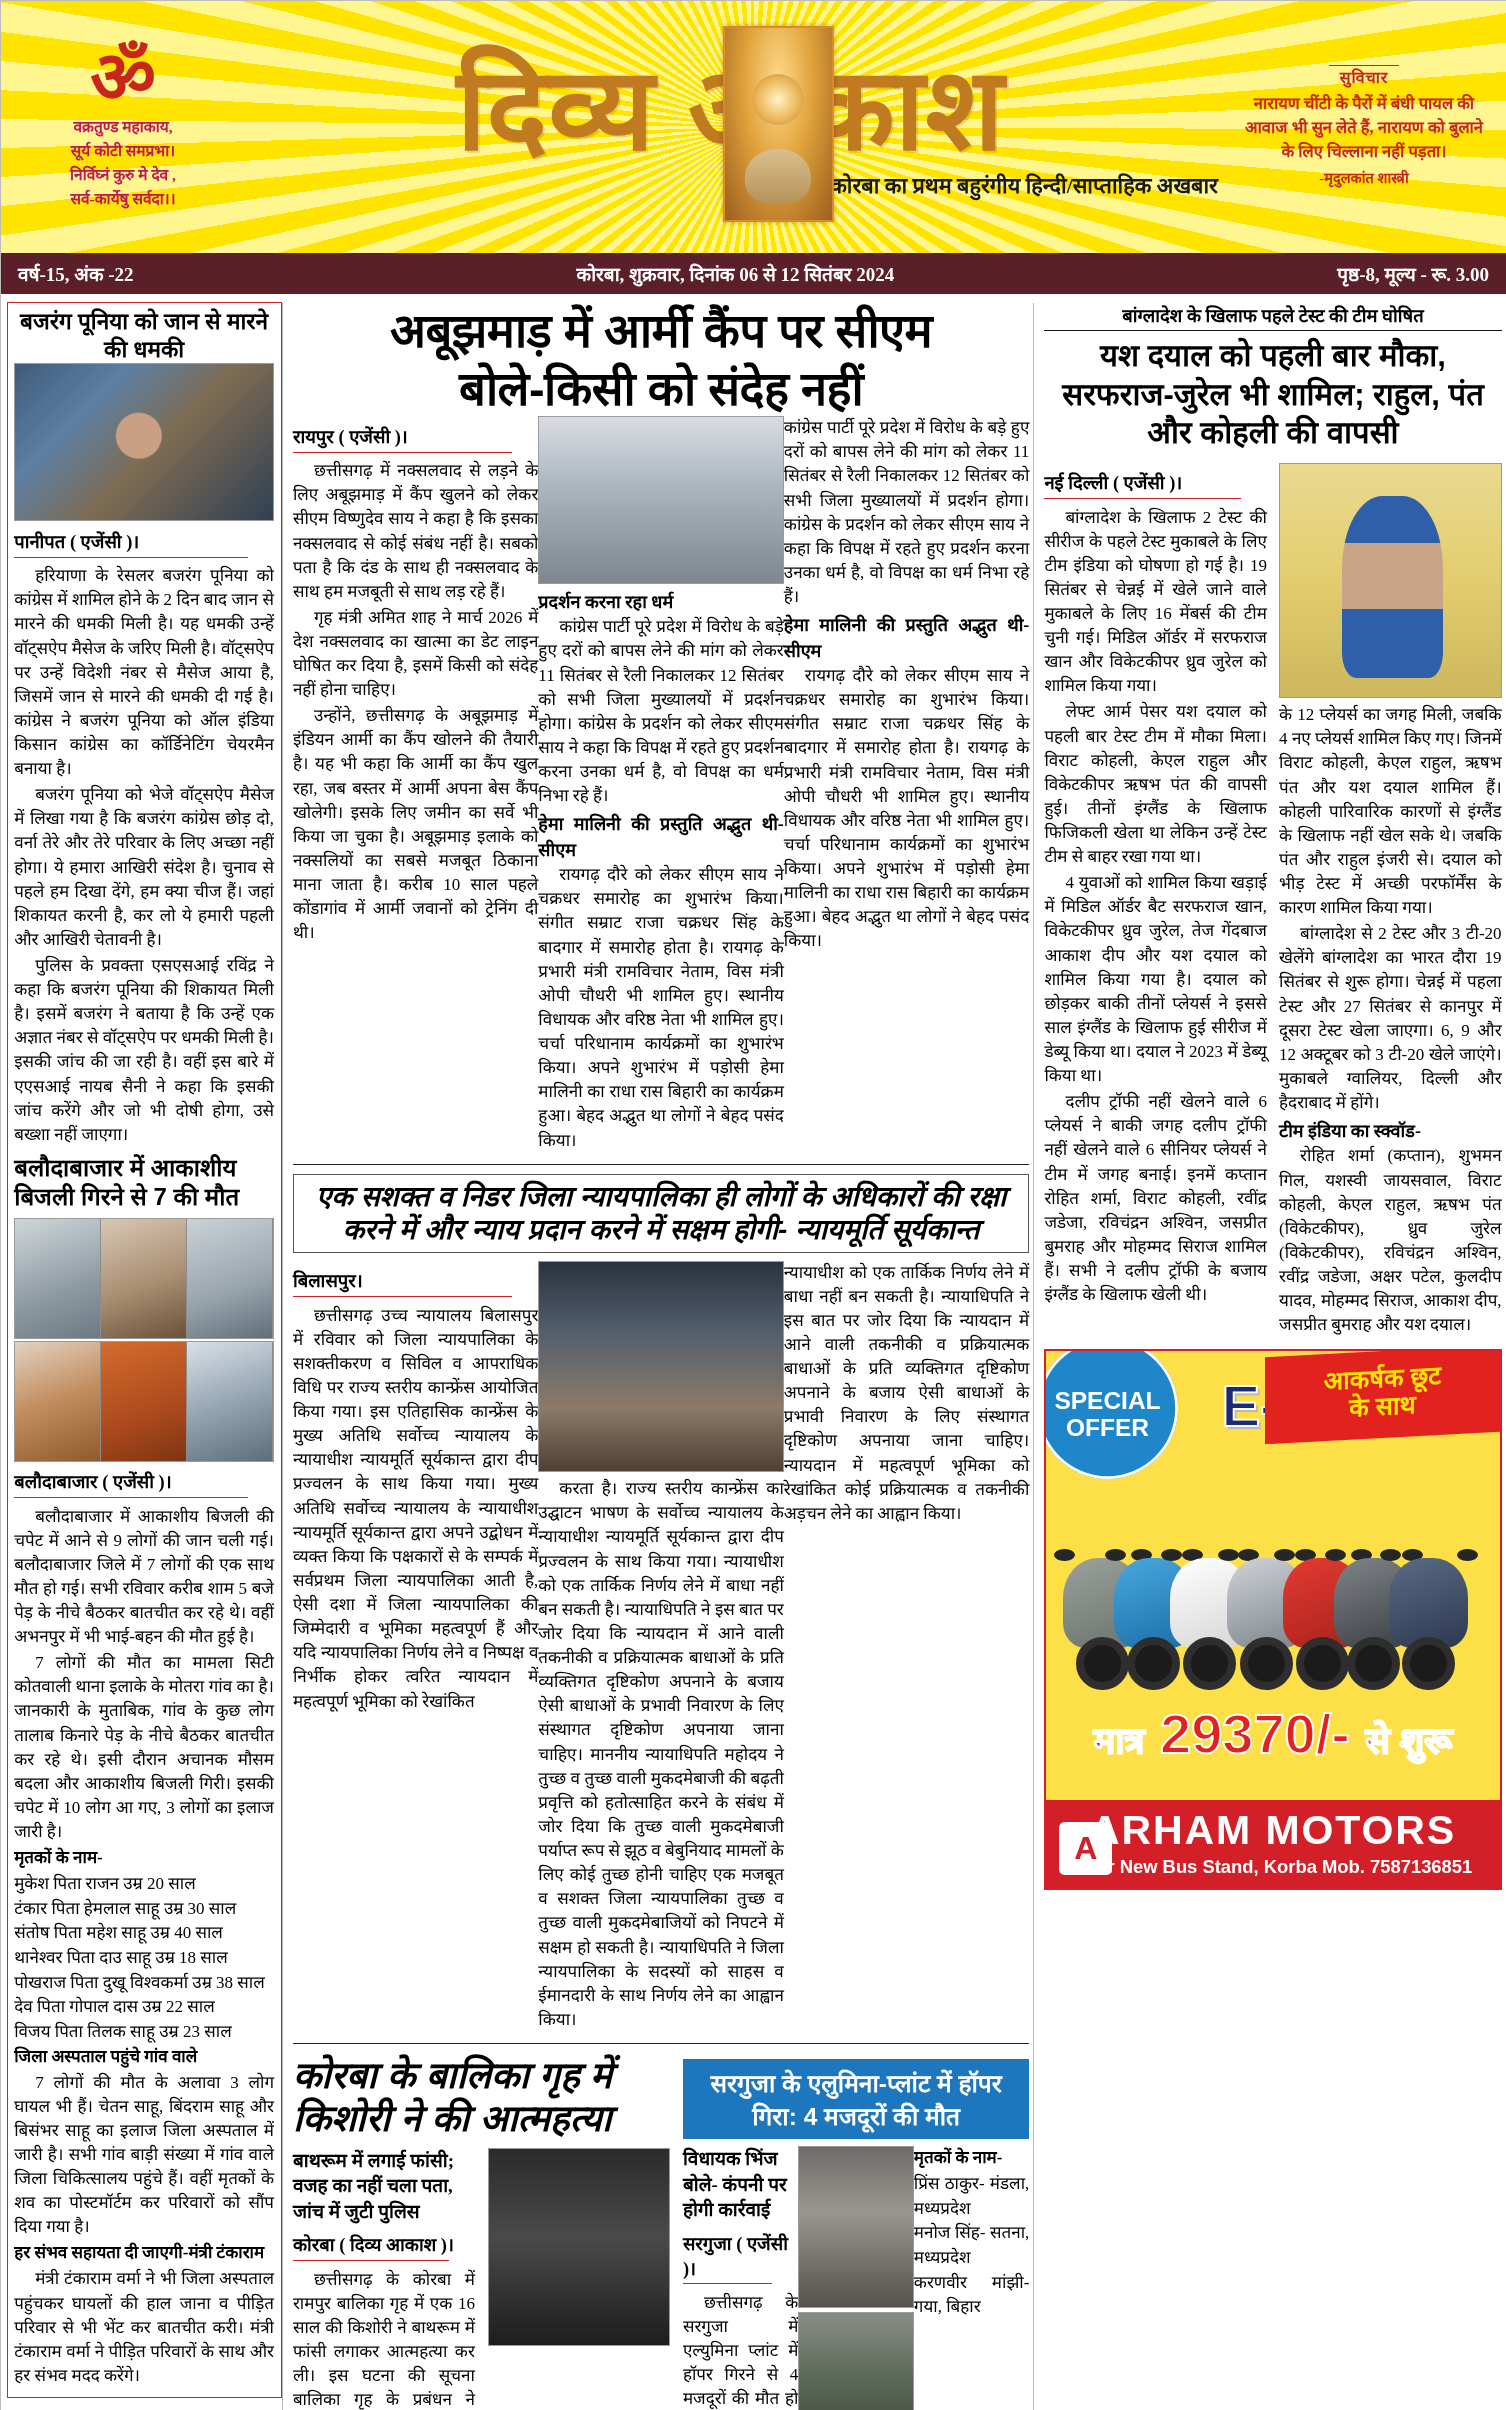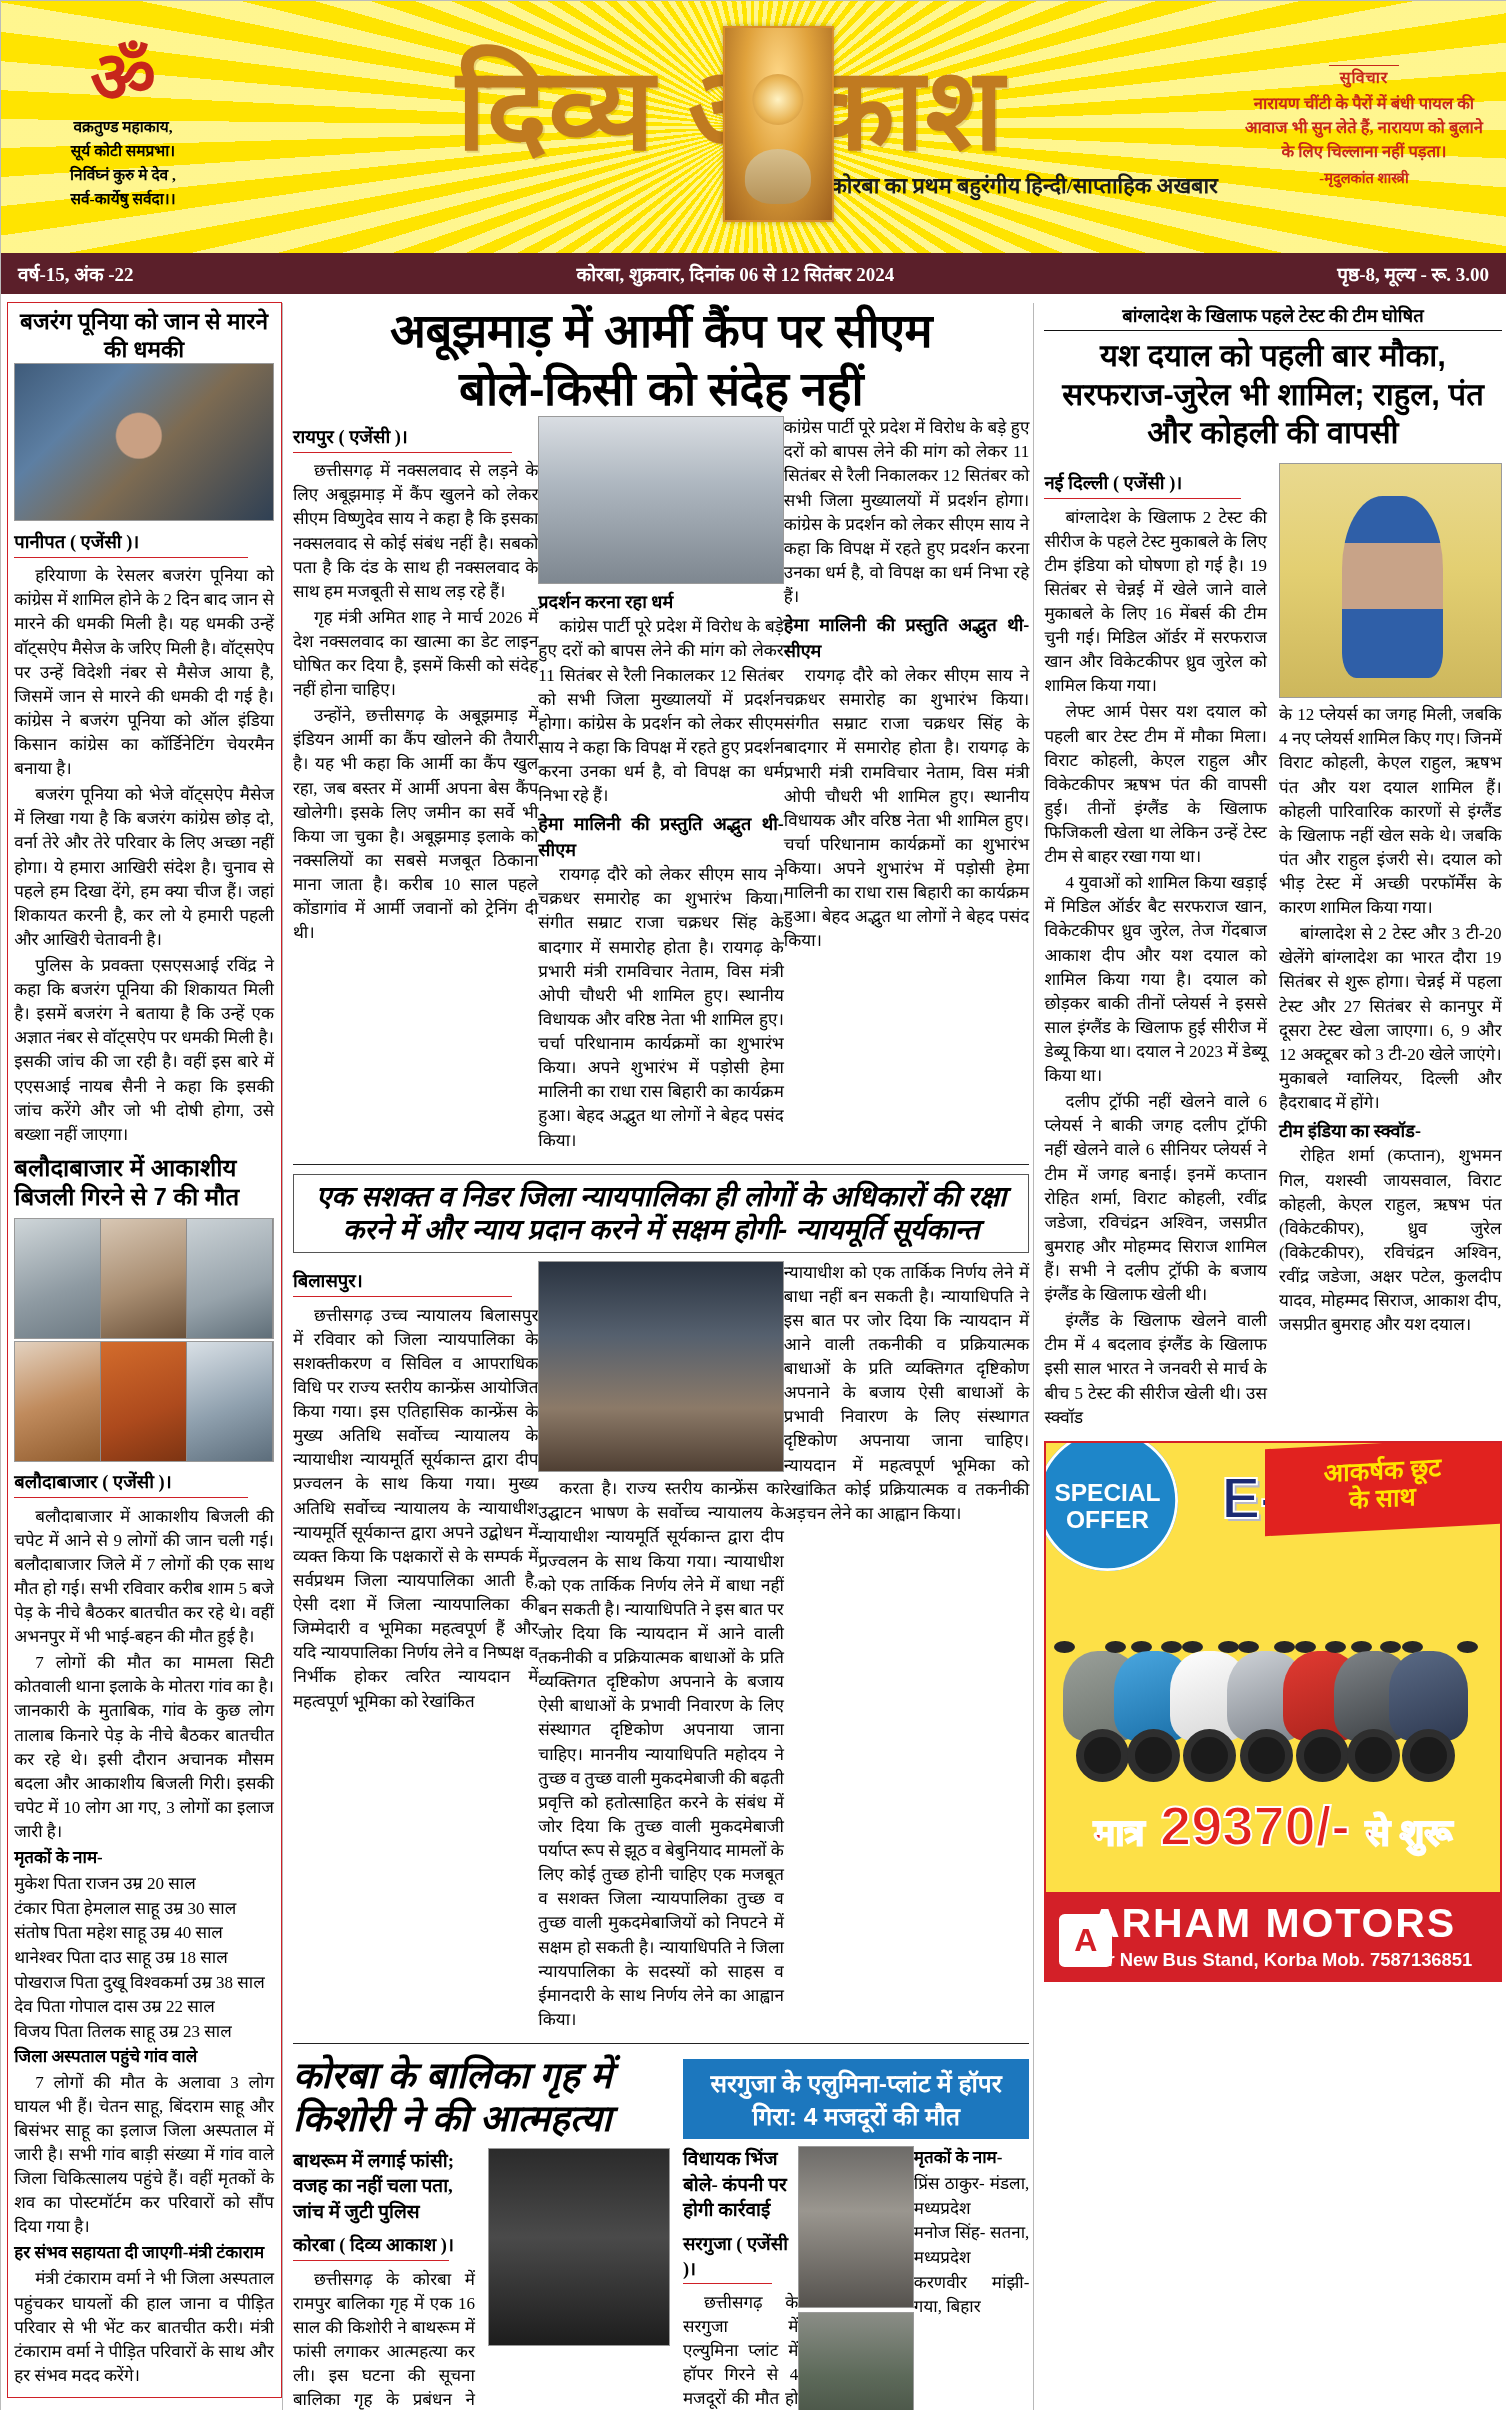--- a/index.html
+++ b/index.html
@@ -34,21 +34,21 @@
   }
   .mh-inner { position: relative; height: 100%; display:flex; align-items:center; }
   .ganesh-block {
     width: 202px; margin-left: 21px; text-align: center;
     position: relative; z-index: 3;
   }
   .ganesh-glyph {
     font-size: 72px; color: #C7261B; line-height: .95;
     font-family: "DejaVu Sans", sans-serif; font-weight: 700;
   }
-  .shloka { color:#000000; font-size: 15.5px; line-height: 1.55; margin-top: 3px; font-weight:600;}
+  .shloka { color:#be185d; font-size: 15.5px; line-height: 1.55; margin-top: 3px; font-weight:600;}
   .title-wrap {
     flex: 1; position: relative; z-index: 3; text-align:center;
     display:flex; flex-direction:column; justify-content:center; height:100%;
   }
   .paper-title {
     font-size: 115px; line-height: .95; color: #C07A20;
     font-weight: 700; letter-spacing: 0.9px;
     font-family: "Liberation Sans", sans-serif;
     text-shadow: 1.9px 1.9px 0 rgba(120,60,0,.18);
   }
@@ -490,21 +490,20 @@
 
         <div class="rcols2" style="margin-top:9.4px">
           <div>
             <div class="dateline">नई दिल्ली ( एजेंसी )।</div>
             <hr class="hr-red">
             <div class="bodytext">
               <p>बांग्लादेश के खिलाफ 2 टेस्ट की सीरीज के पहले टेस्ट मुकाबले के लिए टीम इंडिया को घोषणा हो गई है। 19 सितंबर से चेन्नई में खेले जाने वाले मुकाबले के लिए 16 मेंबर्स की टीम चुनी गई। मिडिल ऑर्डर में सरफराज खान और विकेटकीपर ध्रुव जुरेल को शामिल किया गया।</p>
               <p>लेफ्ट आर्म पेसर यश दयाल को पहली बार टेस्ट टीम में मौका मिला। विराट कोहली, केएल राहुल और विकेटकीपर ऋषभ पंत की वापसी हुई। तीनों इंग्लैंड के खिलाफ फिजिकली खेला था लेकिन उन्हें टेस्ट टीम से बाहर रखा गया था।</p>
               <p>4 युवाओं को शामिल किया खड़ाई में मिडिल ऑर्डर बैट सरफराज खान, विकेटकीपर ध्रुव जुरेल, तेज गेंदबाज आकाश दीप और यश दयाल को शामिल किया गया है। दयाल को छोड़कर बाकी तीनों प्लेयर्स ने इससे साल इंग्लैंड के खिलाफ हुई सीरीज में डेब्यू किया था। दयाल ने 2023 में डेब्यू किया था।</p>
               <p>दलीप ट्रॉफी नहीं खेलने वाले 6 प्लेयर्स ने बाकी जगह दलीप ट्रॉफी नहीं खेलने वाले 6 सीनियर प्लेयर्स ने टीम में जगह बनाई। इनमें कप्तान रोहित शर्मा, विराट कोहली, रवींद्र जडेजा, रविचंद्रन अश्विन, जसप्रीत बुमराह और मोहम्मद सिराज शामिल हैं। सभी ने दलीप ट्रॉफी के बजाय इंग्लैंड के खिलाफ खेली थी।</p>
-              <p>इंग्लैंड के खिलाफ खेलने वाली टीम में 4 बदलाव इंग्लैंड के खिलाफ इसी साल भारत ने जनवरी से मार्च के बीच 5 टेस्ट की सीरीज खेली थी। उस स्क्वॉड</p>
             </div>
           </div>
           <div>
             <div class="photo p-kl"></div>
             <div class="bodytext" style="margin-top:5.6px">
               <p class="ni">के 12 प्लेयर्स का जगह मिली, जबकि 4 नए प्लेयर्स शामिल किए गए। जिनमें विराट कोहली, केएल राहुल, ऋषभ पंत और यश दयाल शामिल हैं। कोहली पारिवारिक कारणों से इंग्लैंड के खिलाफ नहीं खेल सके थे। जबकि पंत और राहुल इंजरी से। दयाल को भीड़ टेस्ट में अच्छी परफॉर्मेंस के कारण शामिल किया गया।</p>
               <p>बांग्लादेश से 2 टेस्ट और 3 टी-20 खेलेंगे बांग्लादेश का भारत दौरा 19 सितंबर से शुरू होगा। चेन्नई में पहला टेस्ट और 27 सितंबर से कानपुर में दूसरा टेस्ट खेला जाएगा। 6, 9 और 12 अक्टूबर को 3 टी-20 खेले जाएंगे। मुकाबले ग्वालियर, दिल्ली और हैदराबाद में होंगे।</p>
               <span class="subhead-inline">टीम इंडिया का स्क्वॉड-</span>
               <p>रोहित शर्मा (कप्तान), शुभमन गिल, यशस्वी जायसवाल, विराट कोहली, केएल राहुल, ऋषभ पंत (विकेटकीपर), ध्रुव जुरेल (विकेटकीपर), रविचंद्रन अश्विन, रवींद्र जडेजा, अक्षर पटेल, कुलदीप यादव, मोहम्मद सिराज, आकाश दीप, जसप्रीत बुमराह और यश दयाल।</p>
             </div>

